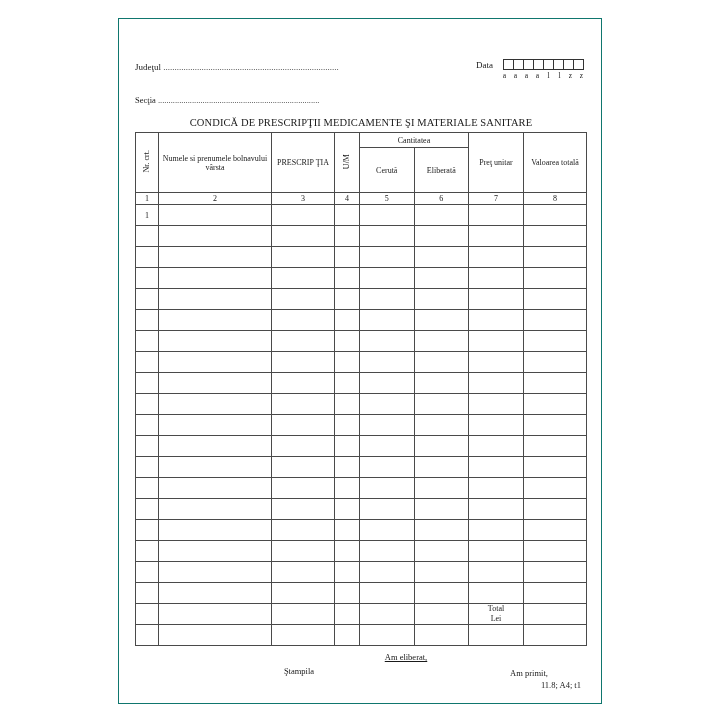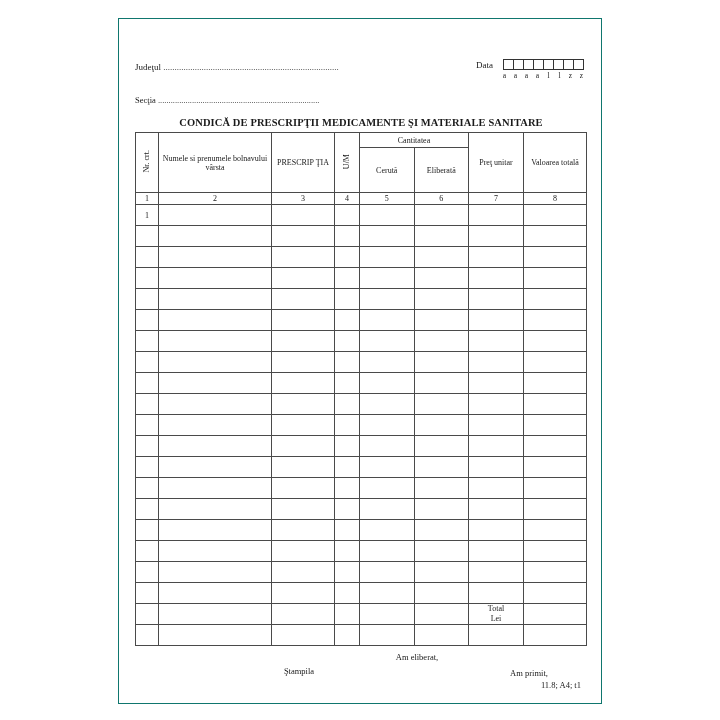--- a/index.html
+++ b/index.html
@@ -92,21 +92,21 @@
     display: block;
     width: 11px;
     text-align: center;
     font-size: 7.5px;
     letter-spacing: 0;
   }
 
   
   .doc-title {
     text-align: center;
-    font-weight: bold;
+    font-weight: normal;
     font-size: 10.5px;
     margin: 10px 0 4px 0;
     letter-spacing: 0.1px;
   }
 
   
   table.grid {
     border-collapse: collapse;
     width: 452px;
     table-layout: fixed;
@@ -156,21 +156,21 @@
     margin-top: 6px;
     font-size: 8.5px;
   }
   .sig {
     position: absolute;
     text-align: center;
     line-height: 11px;
   }
   .sig-doctor { left: 36px; top: 0; width: 130px; }
   .sig-stamp { left: 124px; top: 14px; width: 80px; }
-  .sig-eliberat { left: 232px; top: 0; width: 100px; }
+  .sig-eliberat { left: 221px; top: 0; width: 100px; text-decoration: underline; }
   .sig-primit { left: 344px; top: 16px; width: 100px; }
   .form-code {
     position: absolute;
     right: 6px;
     top: 28px;
     font-size: 8.5px;
   }
 </style>
 </head>
 <body>

